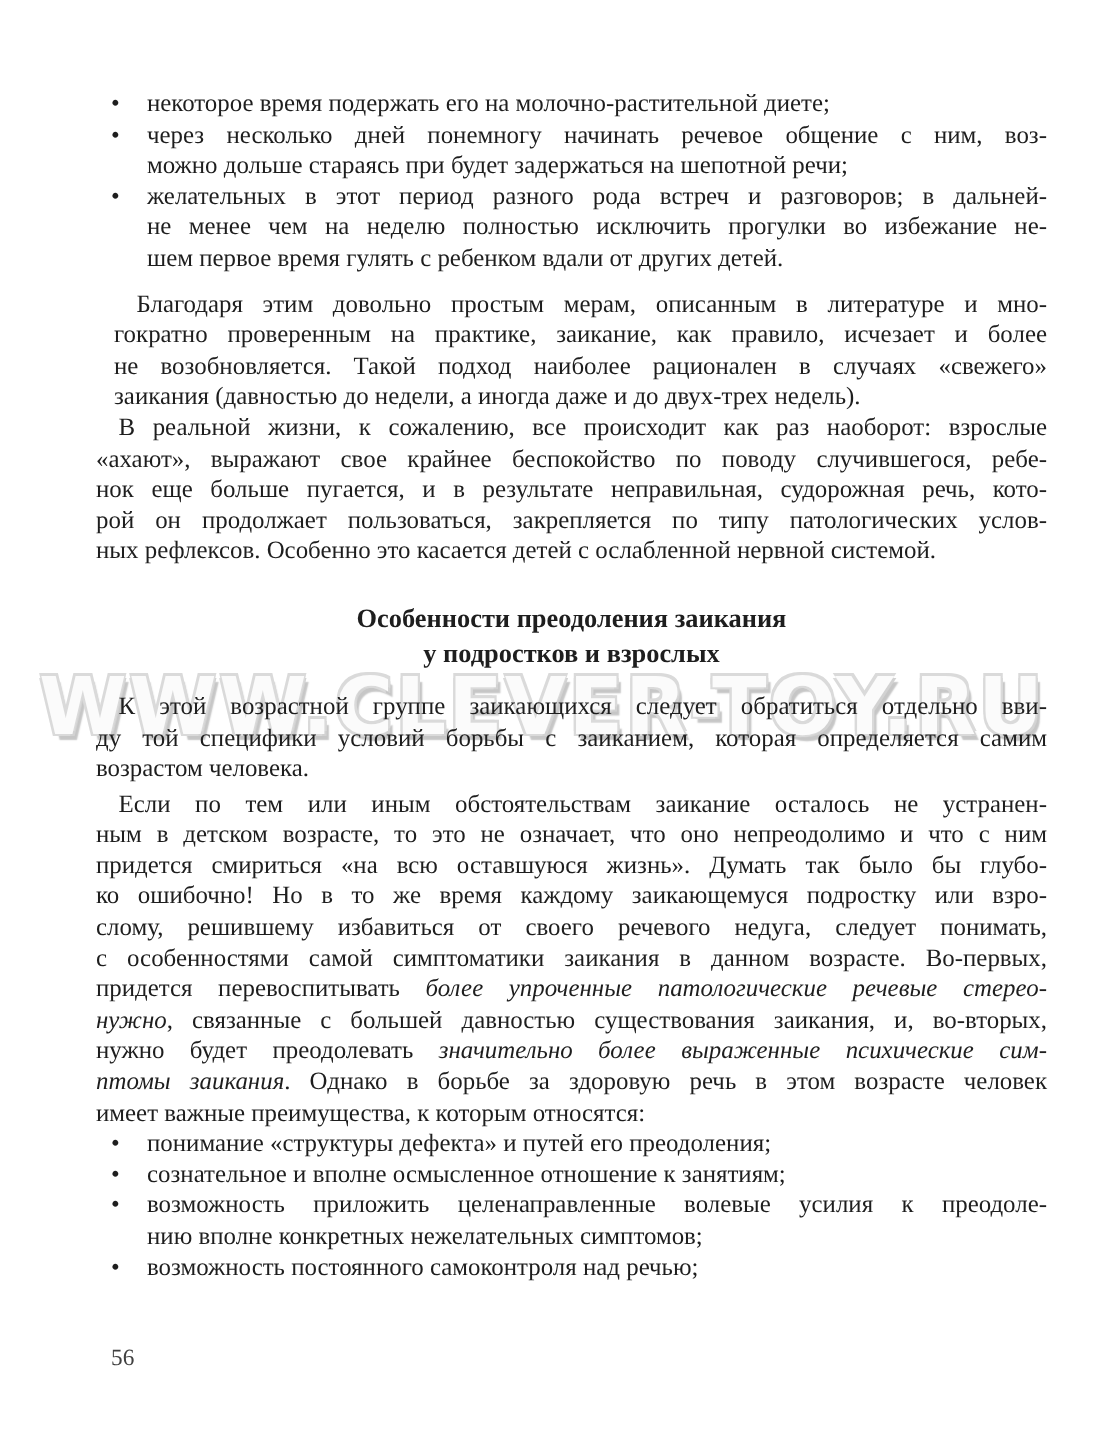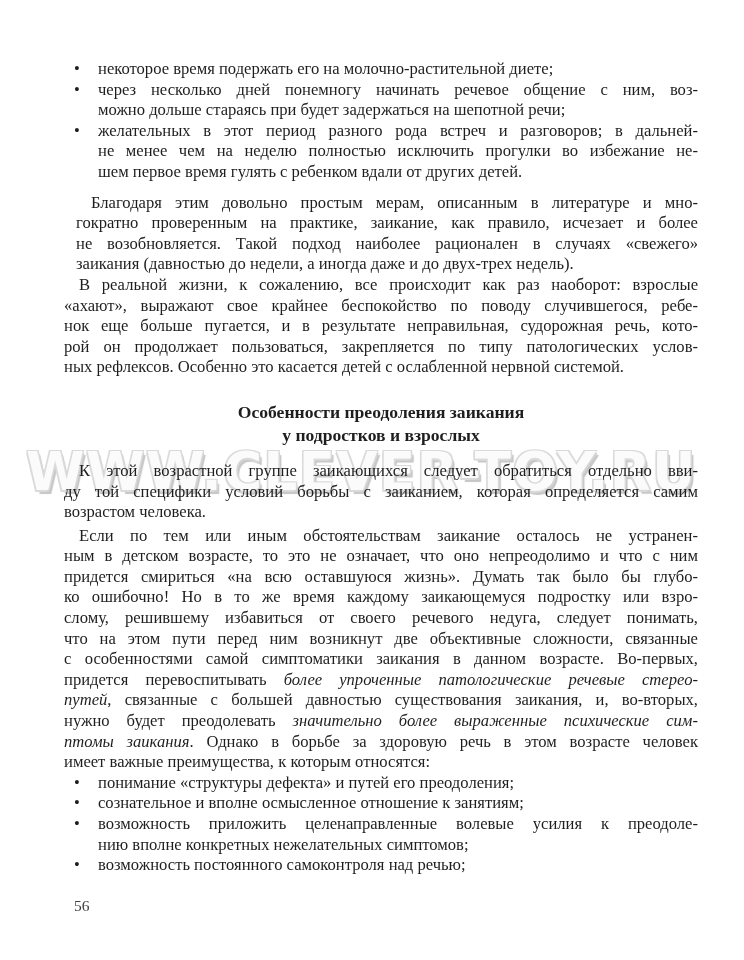--- a/index.html
+++ b/index.html
@@ -87,24 +87,23 @@
         <div class="line">К этой возрастной группе заикающихся следует обратиться отдельно вви-</div>
         <div class="line">ду той специфики условий борьбы с заиканием, которая определяется самим</div>
         <div class="line last">возрастом человека.</div>
       </div>
       <div class="para">
         <div class="line">Если по тем или иным обстоятельствам заикание осталось не устранен-</div>
         <div class="line">ным в детском возрасте, то это не означает, что оно непреодолимо и что с ним</div>
         <div class="line">придется смириться «на всю оставшуюся жизнь». Думать так было бы глубо-</div>
         <div class="line">ко ошибочно! Но в то же время каждому заикающемуся подростку или взро-</div>
         <div class="line">слому, решившему избавиться от своего речевого недуга, следует понимать,</div>
-        <div class="line">что на этом пути перед ним возникнут две объективные сложности, связанные</div>
         <div class="line">с особенностями самой симптоматики заикания в данном возрасте. Во-первых,</div>
         <div class="line">придется перевоспитывать <span class="it">более упроченные патологические речевые стерео-</span></div>
-        <div class="line"><span class="it">путей</span>, связанные с большей давностью существования заикания, и, во-вторых,</div>
+        <div class="line"><span class="it">нужно</span>, связанные с большей давностью существования заикания, и, во-вторых,</div>
         <div class="line">нужно будет преодолевать <span class="it">значительно более выраженные психические сим-</span></div>
         <div class="line"><span class="it">птомы заикания</span>. Однако в борьбе за здоровую речь в этом возрасте человек</div>
         <div class="line last">имеет важные преимущества, к которым относятся:</div>
       </div>
       <div class="bullets">
         <div class="bullet-item">
           <span class="dot">•</span>
           <div class="line last">понимание «структуры дефекта» и путей его преодоления;</div>
         </div>
         <div class="bullet-item">

